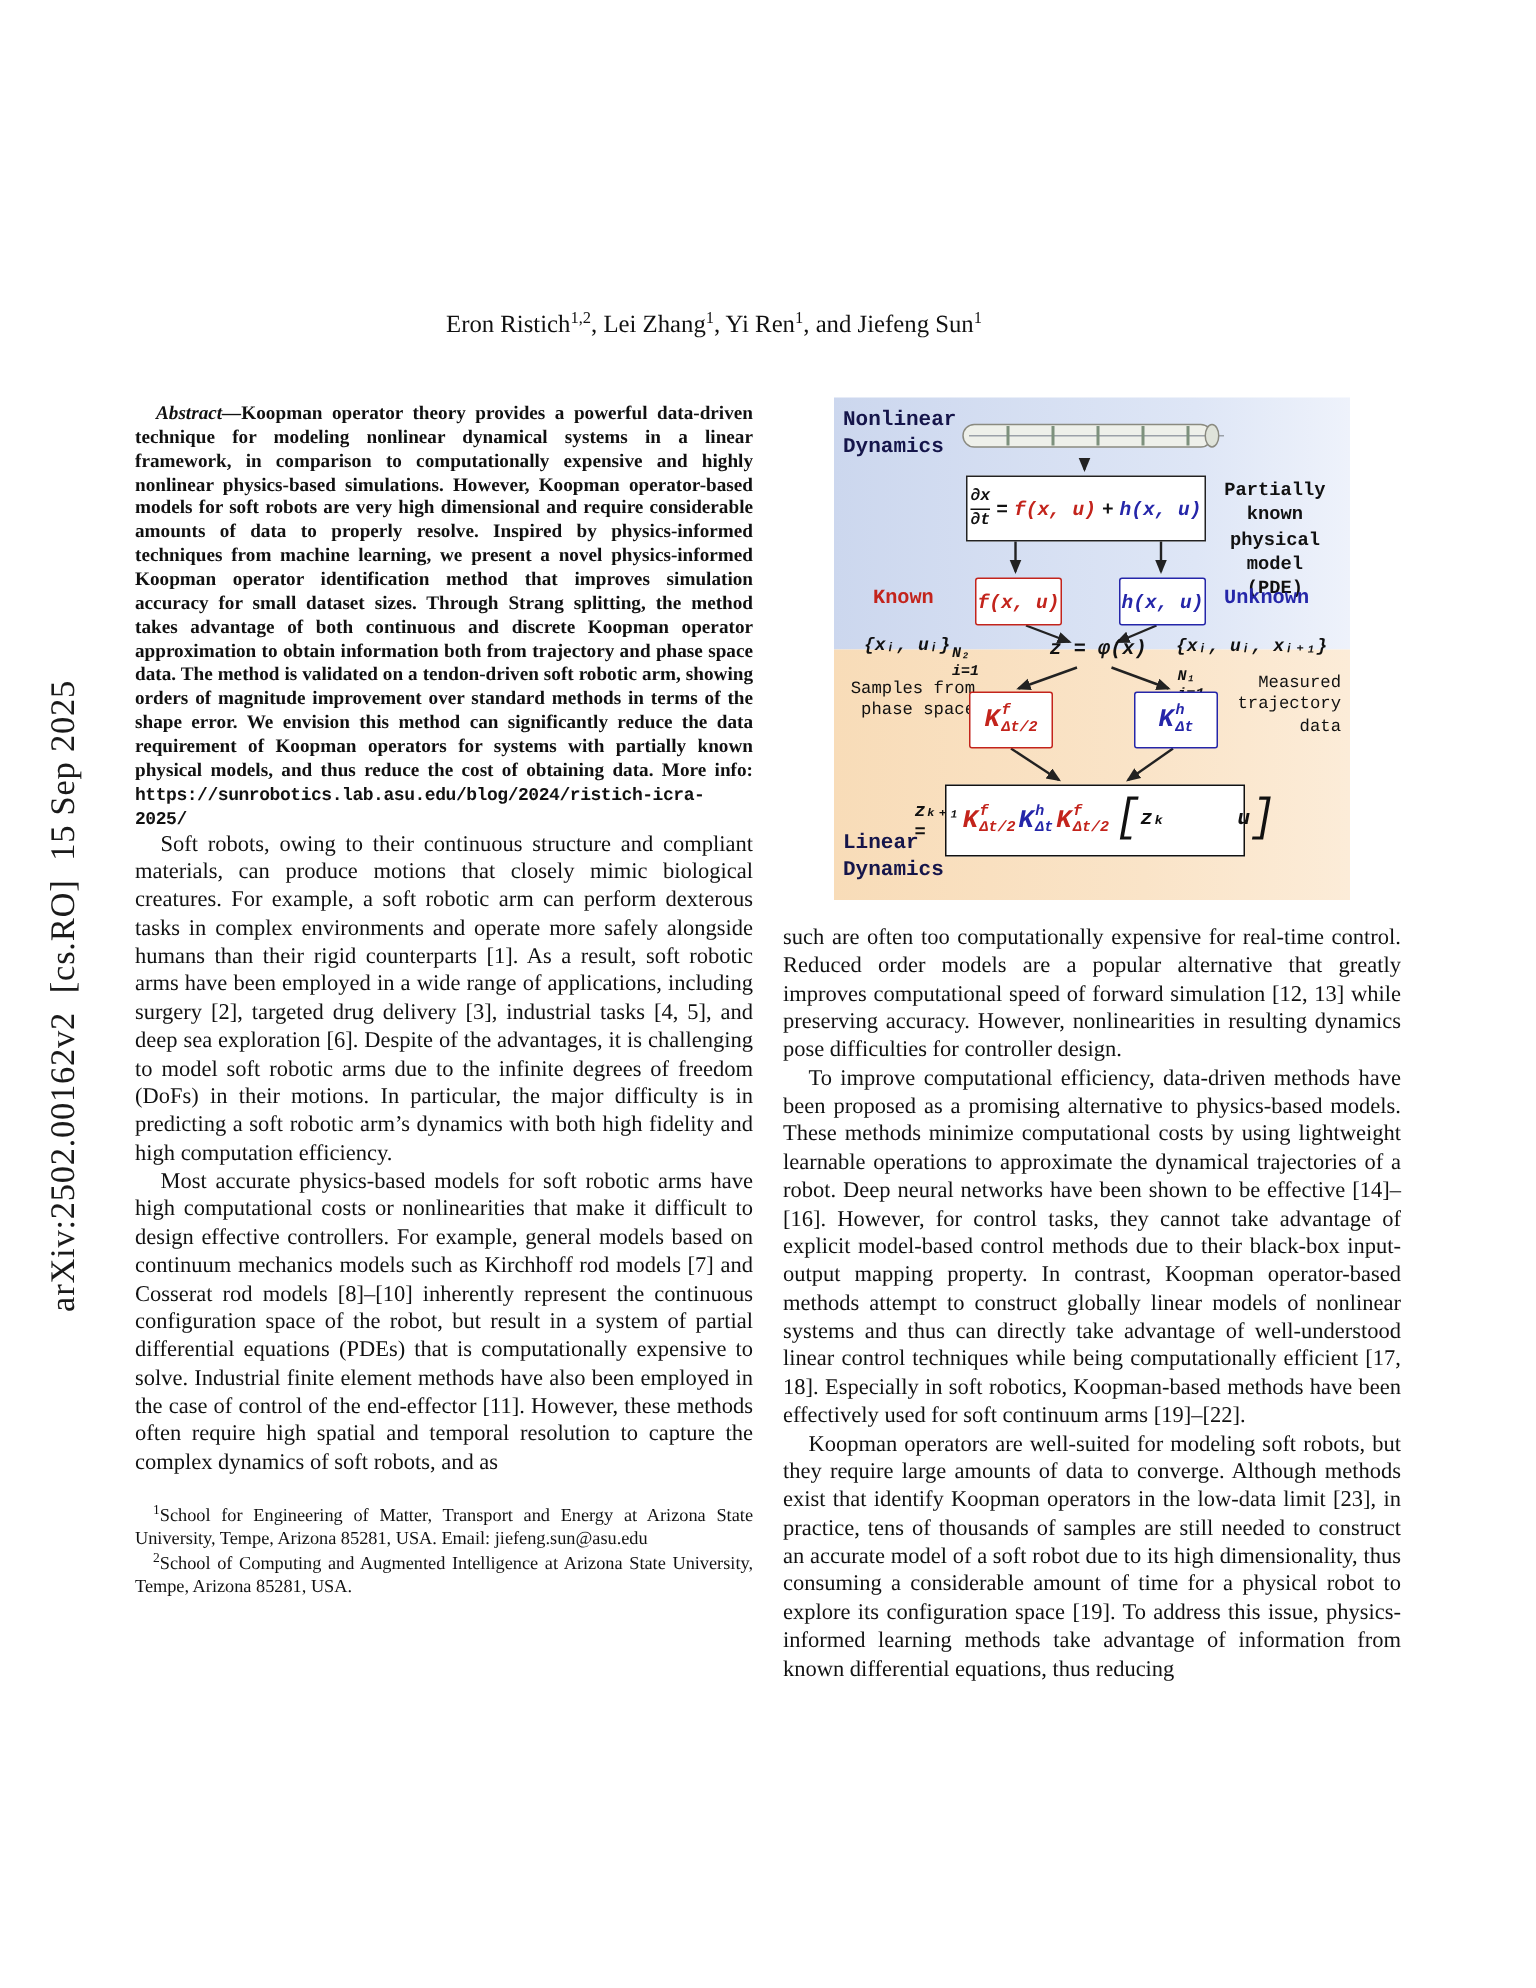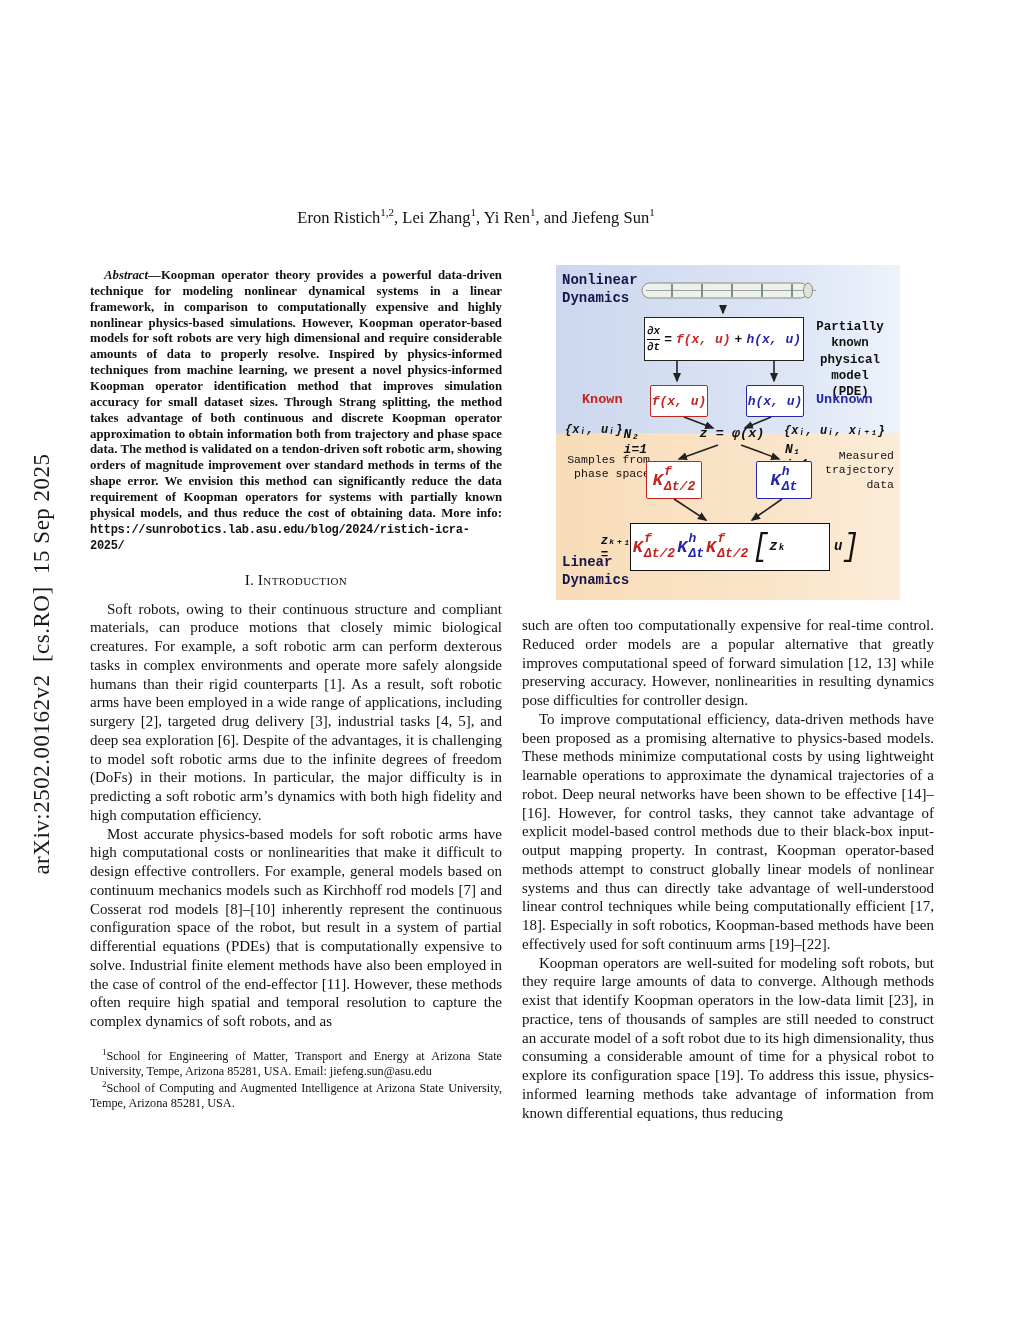--- a/index.html
+++ b/index.html
@@ -91,24 +91,24 @@
   .fbox { left:94px;  top:120px; border:1.5px solid var(--red,#c3241c);  color:var(--red,#c3241c); }
   .hbox { left:190px; top:120px; border:1.5px solid var(--blue,#2526a9); color:var(--blue,#2526a9); }
 
   .known   { position:absolute; left:26px;  top:127px; color:var(--red,#c3241c);  font-weight:bold; font-size:13.5px; }
   .unknown { position:absolute; left:260px; top:127px; color:var(--blue,#2526a9); font-weight:bold; font-size:13.5px; }
 
   .zphi { position:absolute; left:140px; top:161px; width:72px; text-align:center;
           font-weight:bold; font-style:italic; font-size:13.5px; }
 
   .mset { position:absolute; font-size:12px; font-weight:bold; font-style:italic; }
-  .pset { left:9px;   top:158px; }
+  .pset { left:20px;   top:158px; }
   .tset { left:228px; top:158px; }
   .ss { display:inline-flex; flex-direction:column; align-items:flex-start;
-        font-size:13px; line-height:1.15; vertical-align:-5px; margin-left:1px; }
+        font-size:10px; line-height:1.15; vertical-align:-5px; margin-left:1px; }
 
   .setlbl { position:absolute; font-size:11.5px; text-align:right; white-space:pre-line;
             line-height:1.25; font-style:normal; }
   .pset-lbl { left:6px;   top:188px; width:88px; }
   .tset-lbl { left:250px; top:184px; width:88px; }
 
   .kbox {
     position:absolute; width:54px; height:36px; background:#fff; border-radius:2px;
     display:flex; align-items:center; justify-content:center;
     font-weight:bold; font-style:italic; font-size:14px;
@@ -140,21 +140,20 @@
   <div class="arxiv-side">arXiv:2502.00162v2  [cs.RO]  15 Sep 2025</div>
 
 
   <div class="authors">
     <span>Eron Ristich</span><sup>1,2</sup><span>, Lei Zhang</span><sup>1</sup><span>, Yi Ren</span><sup>1</sup><span>, and Jiefeng Sun</span><sup>1</sup>
   </div>
 
   <div class="col col-left">
     <p class="abstract"><i class="abs-label">Abstract—</i><span>Koopman operator theory provides a powerful data-driven technique for modeling nonlinear dynamical systems in a linear framework, in comparison to computationally expensive and highly nonlinear physics-based simulations. However, Koopman operator-based models for soft robots are very high dimensional and require considerable amounts of data to properly resolve. Inspired by physics-informed techniques from machine learning, we present a novel physics-informed Koopman operator identification method that improves simulation accuracy for small dataset sizes. Through Strang splitting, the method takes advantage of both continuous and discrete Koopman operator approximation to obtain information both from trajectory and phase space data. The method is validated on a tendon-driven soft robotic arm, showing orders of magnitude improvement over standard methods in terms of the shape error. We envision this method can significantly reduce the data requirement of Koopman operators for systems with partially known physical models, and thus reduce the cost of obtaining data. More info: </span><span class="mono">https://sunrobotics.lab.asu.edu/blog/2024/ristich-icra-2025/</span></p>
 
-    <h2 class="sec"><span>I.</span> <span class="sc">Introduction</span></h2>
 
     <p class="body indent">Soft robots, owing to their continuous structure and compliant materials, can produce motions that closely mimic biological creatures. For example, a soft robotic arm can perform dexterous tasks in complex environments and operate more safely alongside humans than their rigid counterparts [1]. As a result, soft robotic arms have been employed in a wide range of applications, including surgery [2], targeted drug delivery [3], industrial tasks [4, 5], and deep sea exploration [6]. Despite of the advantages, it is challenging to model soft robotic arms due to the infinite degrees of freedom (DoFs) in their motions. In particular, the major difficulty is in predicting a soft robotic arm’s dynamics with both high fidelity and high computation efficiency.</p>
     <p class="body indent">Most accurate physics-based models for soft robotic arms have high computational costs or nonlinearities that make it difficult to design effective controllers. For example, general models based on continuum mechanics models such as Kirchhoff rod models [7] and Cosserat rod models [8]–[10] inherently represent the continuous configuration space of the robot, but result in a system of partial differential equations (PDEs) that is computationally expensive to solve. Industrial finite element methods have also been employed in the case of control of the end-effector [11]. However, these methods often require high spatial and temporal resolution to capture the complex dynamics of soft robots, and as</p>
 
     <div class="footnotes">
       <p><sup>1</sup><span>School for Engineering of Matter, Transport and Energy at Arizona State University, Tempe, Arizona 85281, USA. Email: jiefeng.sun@asu.edu</span></p>
       <p><sup>2</sup><span>School of Computing and Augmented Intelligence at Arizona State University, Tempe, Arizona 85281, USA.</span></p>
     </div>
   </div>
 

